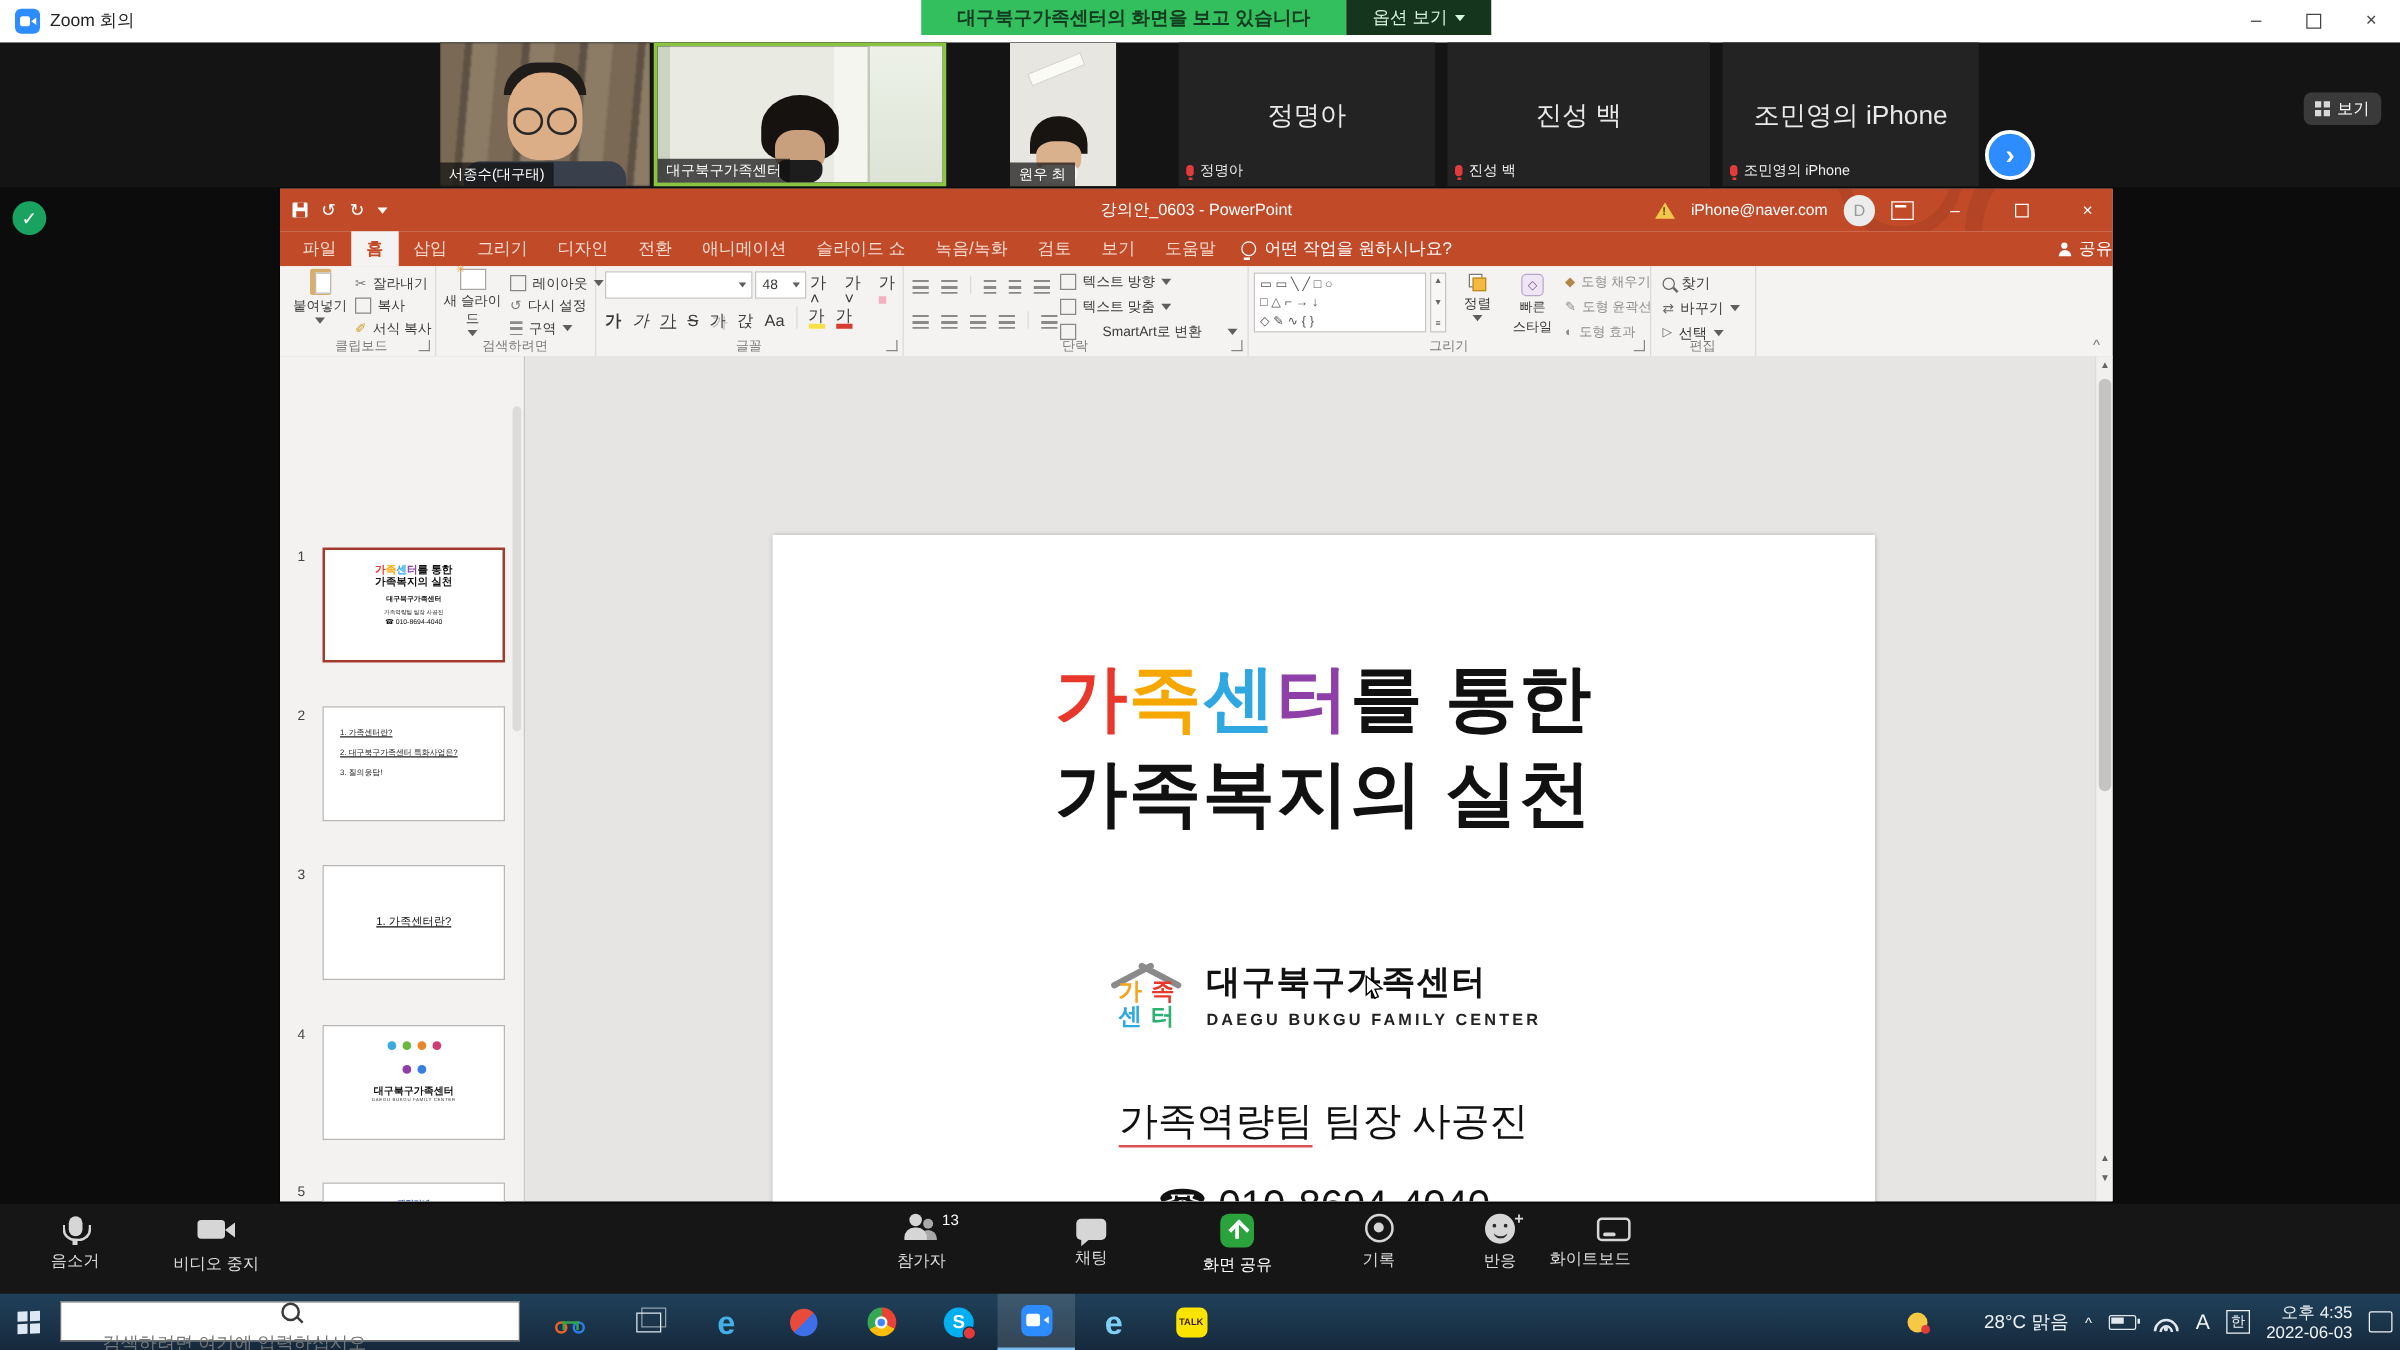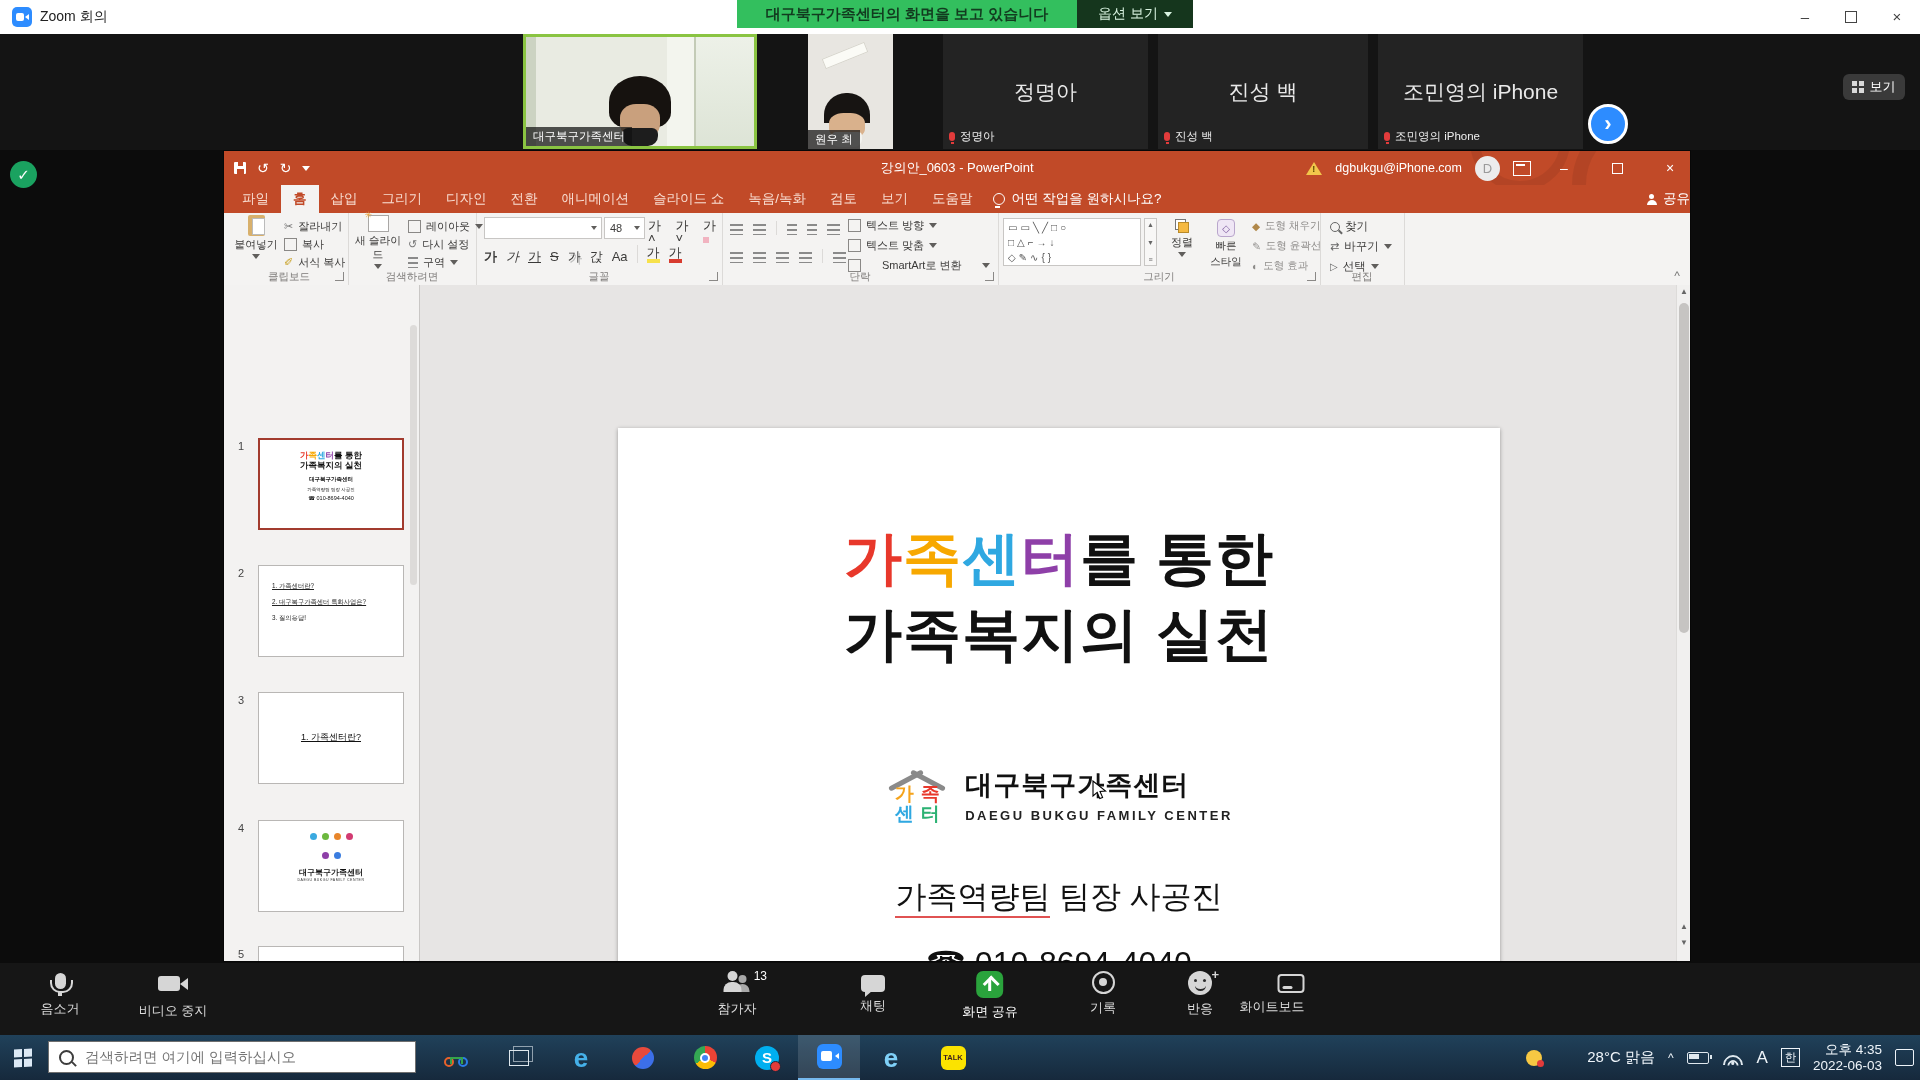--- a/index.html
+++ b/index.html
@@ -193,21 +193,21 @@
   .smile-plus{position:absolute;right:-7px;top:-4px;color:#d6d6d6;font-size:13px;font-weight:bold;}
   .ico-wb{width:27px;height:19px;border:2.5px solid #d6d6d6;border-radius:4px;position:relative;box-sizing:border-box;margin-top:3px;}
   .ico-wb::after{content:"";position:absolute;left:3px;bottom:2px;width:10px;height:3.5px;background:#d6d6d6;border-radius:2px;}
 
   
   .tbar{position:absolute;left:0;top:1035px;width:1920px;height:45px;background:linear-gradient(180deg,#20415a,#16293c);}
   .startbtn{position:absolute;left:0;top:0;width:46px;height:45px;display:flex;align-items:center;justify-content:center;}
   .win-flag{display:grid;grid-template-columns:8px 8px;grid-gap:1.5px;transform:skewY(-3deg);}
   .win-flag i{width:8px;height:8px;background:#dce9f5;}
   .searchbox{position:absolute;left:48px;top:6px;width:368px;height:32px;background:#fff;border:1px solid #6f6f6f;
-             display:flex;align-items:center;gap:9px;padding:0 10px;box-sizing:border-box;}
+             display:flex;align-items:center;gap:9px;padding:0 10px;box-sizing:border-box;flex-direction:column;}
   .searchbox input{border:none;outline:none;background:transparent;font-size:14.5px;color:#333;width:300px;
                    font-family:"Liberation Sans","DejaVu Sans",sans-serif;}
   .mag2{width:11px;height:11px;border:2px solid #3c3c3c;border-radius:50%;position:relative;flex:none;}
   .mag2::after{content:"";position:absolute;right:-5px;bottom:-2px;width:6px;height:2px;background:#3c3c3c;transform:rotate(45deg);}
   .apps{position:absolute;left:426px;top:0;height:45px;display:flex;}
   .app{width:62px;height:45px;display:flex;align-items:center;justify-content:center;position:relative;}
   .app.active{background:rgba(255,255,255,.13);border-bottom:2.5px solid #76b9ed;box-sizing:border-box;}
   .bike{position:relative;width:26px;height:18px;}
   .bike i{position:absolute;bottom:0;width:10px;height:10px;border:2.4px solid #e8622b;border-radius:50%;box-sizing:border-box;}
   .bike i:last-child{left:14px;border-color:#2b7de8;}
@@ -259,20 +259,31 @@
     <div class="zwin">
       <div class="wc">–</div>
       <div class="wc">
           <span class="wm-box"></span>
         </div>
       <div class="wc">×</div>
     </div>
   </div>
 
   <div class="strip">
+    <div class="tile" style="left:352px;width:168px;">
+      <div class="v1bg"></div>
+      <div class="hair1"></div>
+      <div class="head1"></div>
+      <div class="glasses">
+          <i></i>
+          <i></i>
+        </div>
+      <div class="body1"></div>
+      <div class="vlabel">서종수(대구태)</div>
+    </div>
     <div class="tile active-tile" style="left:523px;width:234px;">
       <div class="v2bg"></div>
       <div class="pane2"></div>
       <div class="hair2"></div>
       <div class="face2"></div>
       <div class="mask2"></div>
       <div class="vlabel">대구북구가족센터</div>
     </div>
     <div class="tile" style="left:808px;width:85px;">
       <div class="v3bg"></div>
@@ -323,21 +334,21 @@
       <div class="ring" style="right:120px;top:-60px;width:80px;height:80px;border-width:10px;"></div>
       <div class="pdoc">강의안_0603 - PowerPoint</div>
       <div class="qat">
         <span class="floppy"></span>
         <span class="g">↺</span>
         <span class="g">↻</span>
         <span class="caret-dn" style="color:#fff;"></span>
       </div>
       <div class="pright">
         <span class="warn"></span>
-        <span class="pemail">dgbukgu@iPhone.com</span>
+        <span class="pemail">iPhone@naver.com</span>
         <span class="pavatar">D</span>
         <span class="ribopt"></span>
         <span class="pwc">–</span>
         <span class="pwc">
             <span class="pwm-box"></span>
           </span>
         <span class="pwc">×</span>
       </div>
     </div>
 

